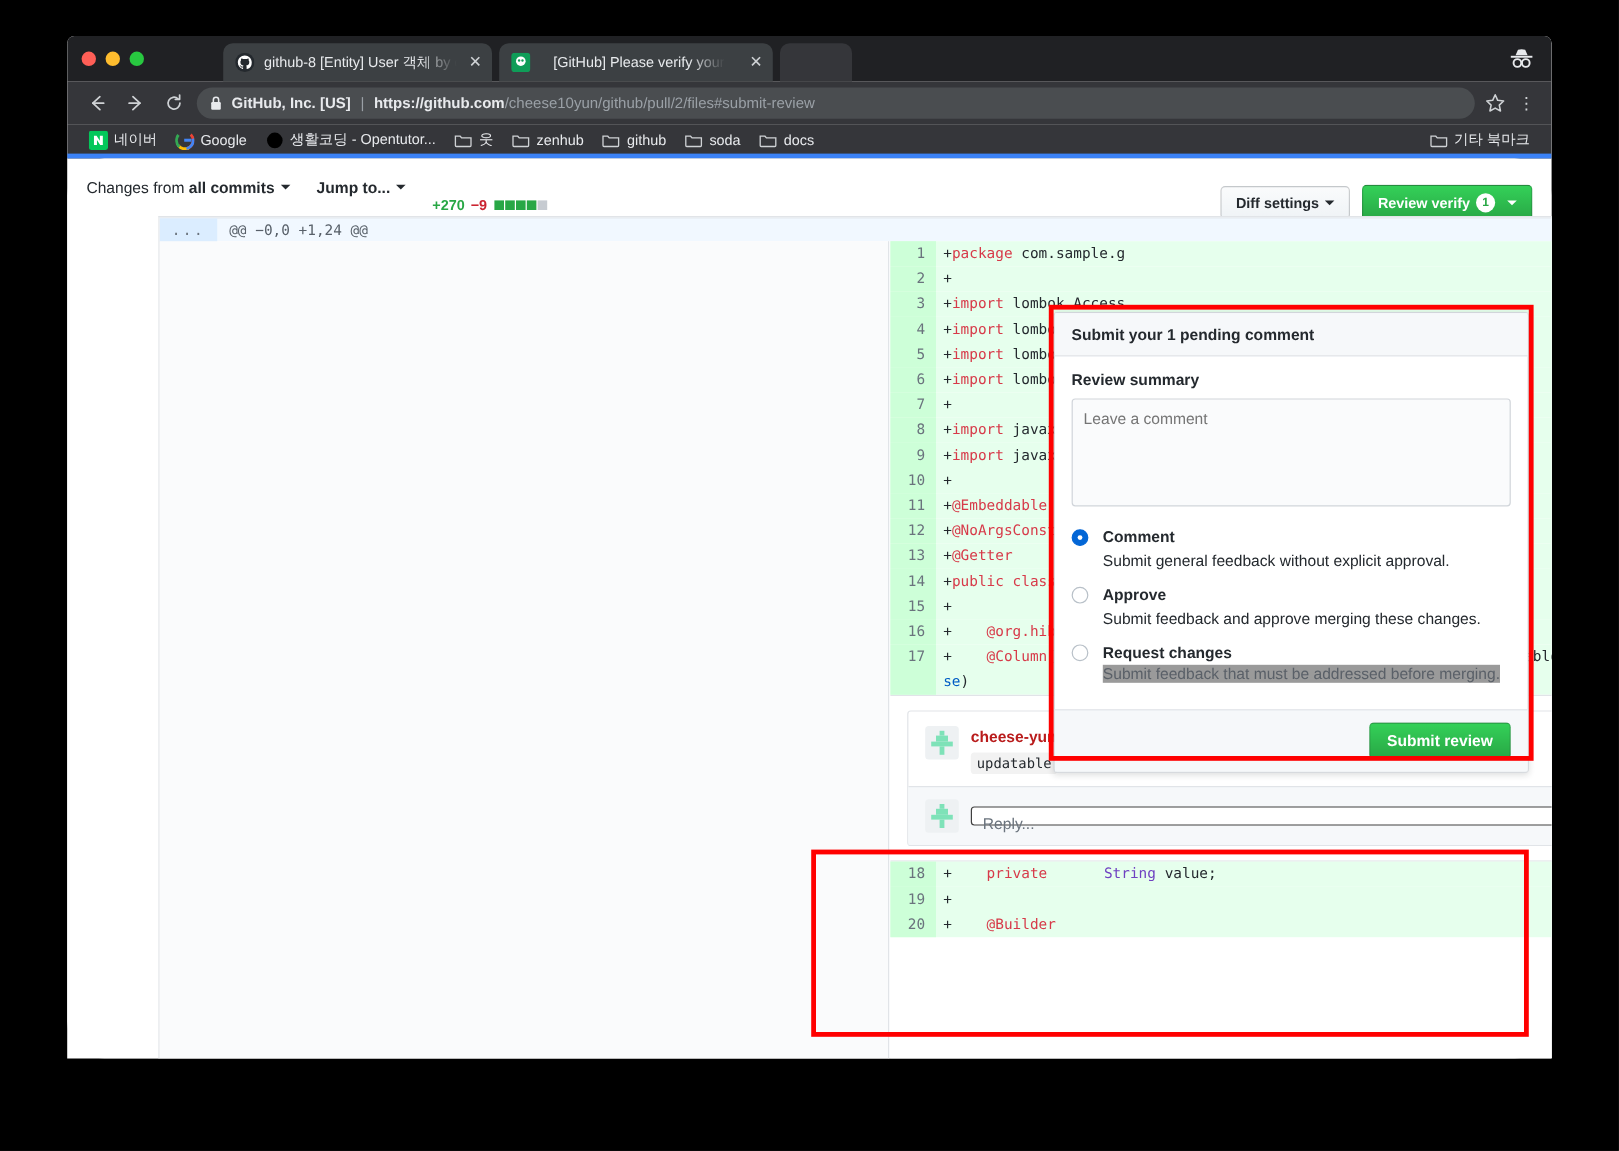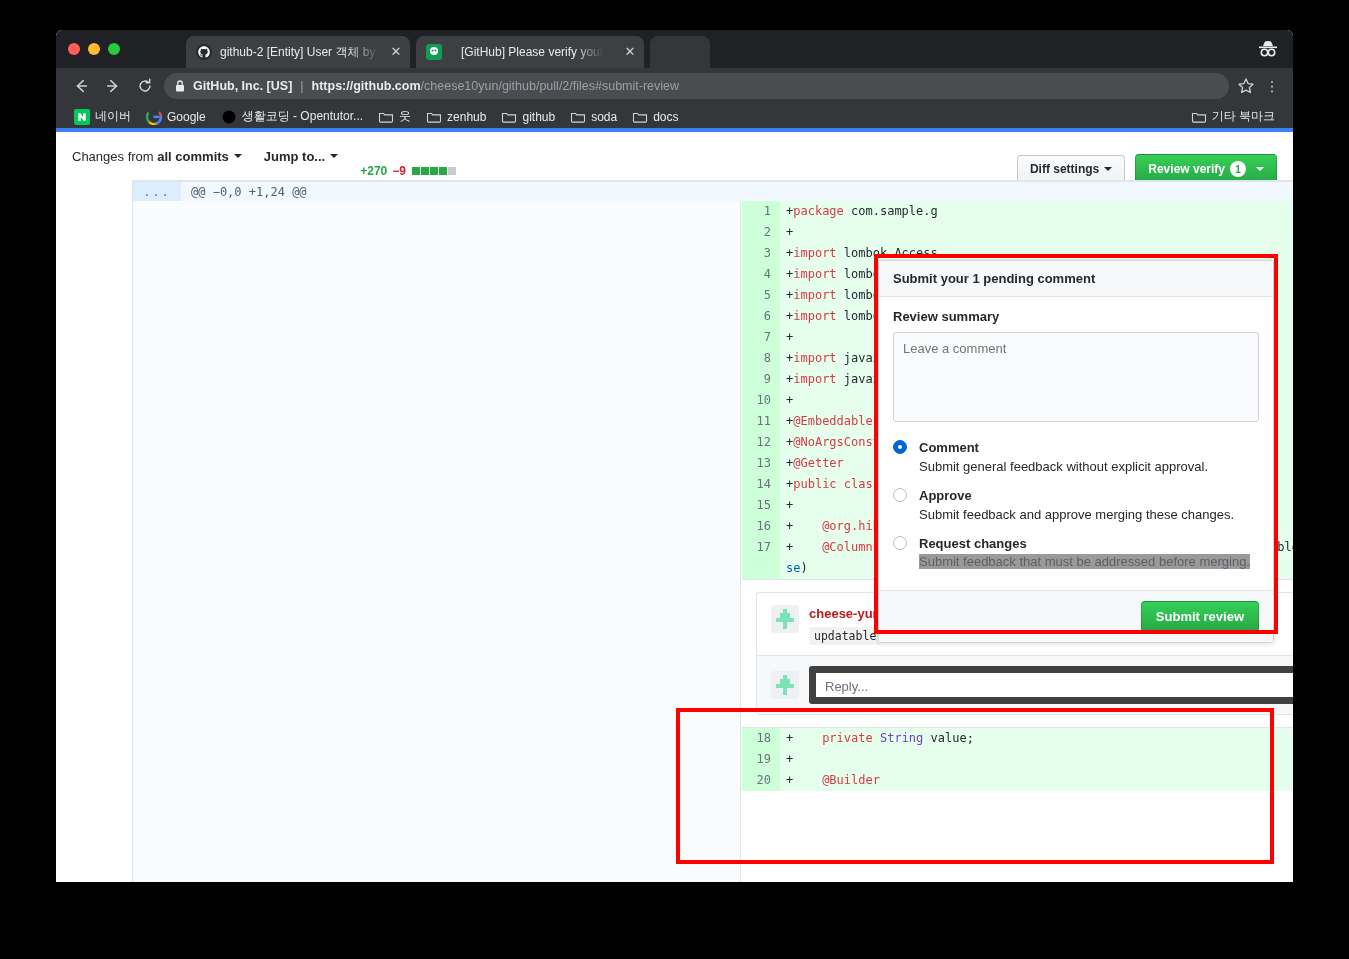--- a/index.html
+++ b/index.html
@@ -222,21 +222,21 @@
     color: #6a737d;
     background: #cdffd8;
   }
   .crow .src {
     flex: 1; padding-left: 6px; white-space: pre-wrap;
     color: #24292e; word-break: break-all;
   }
   .plus { color: #24292e; }
   .kw { color: #d73a49; }
   .str { color: #032f62; }
-  .typ { color: #6f42c1; }
+  .typ { color: #6f42c1; margin-left: 40px; }
   .blu { color: #005cc5; }
   .ann { color: #d73a49; }
 
   
   .thread {
     margin: 0;
     border-top: 1px solid #e1e4e8;
     border-bottom: 1px solid #e1e4e8;
     background: #fff;
   }
@@ -275,22 +275,22 @@
     background: rgba(27,31,35,.06);
     border-radius: 3px; padding: 2px 5px;
   }
   .replyrow {
     display: flex; align-items: center;
     padding: 10px 14px;
     border-top: 1px solid #e1e4e8;
     background: #f6f8fa;
   }
   .replybox {
-    flex: 1; height: 38px;
-    border: 7px solid #404040; border-radius: 3px;
+    flex: 1; height: 16px;
+    border: 1px solid #404040; border-radius: 3px;
     background: #fff;
     font-size: 13px; color: #6a737d;
     padding: 0 9px; line-height: 28px;
   }
   .actionrow {
     display: flex; gap: 8px;
     padding: 12px 14px;
     background: #fff;
     border-bottom: 1px solid #e1e4e8;
   }
@@ -393,21 +393,21 @@
       <div class="dot green"></div>
     </div>
 
     <div class="tab t1 active">
       <span class="tab-fav">
         <svg viewBox="0 0 16 16" width="16" height="16">
             <circle cx="8" cy="8" r="8" fill="#24292e"></circle>
             <path fill="#fff" d="M8 2.2c-3.2 0-5.8 2.6-5.8 5.8 0 2.56 1.66 4.73 3.96 5.5.29.05.4-.13.4-.28v-1c-1.61.35-1.95-.68-1.95-.68-.27-.67-.65-.85-.65-.85-.53-.36.04-.35.04-.35.59.04.9.6.9.6.52.89 1.36.63 1.7.48.05-.38.2-.64.37-.78-1.29-.15-2.64-.64-2.64-2.87 0-.63.23-1.15.6-1.56-.06-.15-.26-.74.06-1.54 0 0 .49-.16 1.6.6a5.5 5.5 0 0 1 2.9 0c1.11-.76 1.6-.6 1.6-.6.32.8.12 1.39.06 1.54.37.41.6.93.6 1.56 0 2.24-1.36 2.72-2.65 2.86.21.18.4.54.4 1.08v1.6c0 .15.1.34.4.28A5.81 5.81 0 0 0 13.8 8c0-3.2-2.6-5.8-5.8-5.8z"></path>
           </svg>
       </span>
-      <span class="tab-title">github-2 [Entity] User 객체 by c</span>
+      <span class="tab-title">github-8 [Entity] User 객체 by c</span>
       <span class="tab-close">✕</span>
     </div>
 
     <div class="tab t2">
       <span class="tab-fav">
         <svg viewBox="0 0 16 16" width="16" height="16">
             <rect width="16" height="16" rx="3" fill="#0f9d58"></rect>
             <circle cx="8" cy="7" r="4" fill="#fff"></circle>
             <circle cx="6.6" cy="6.4" r="1" fill="#0f9d58"></circle>
             <circle cx="9.4" cy="6.4" r="1" fill="#0f9d58"></circle>

